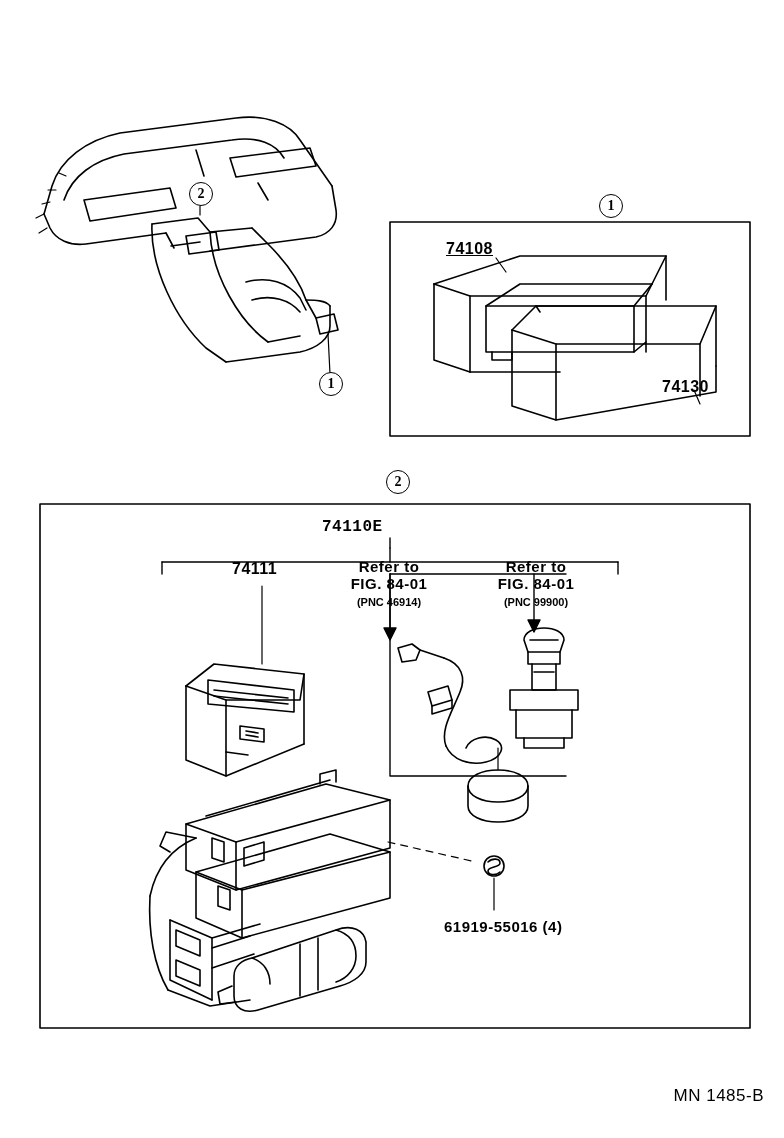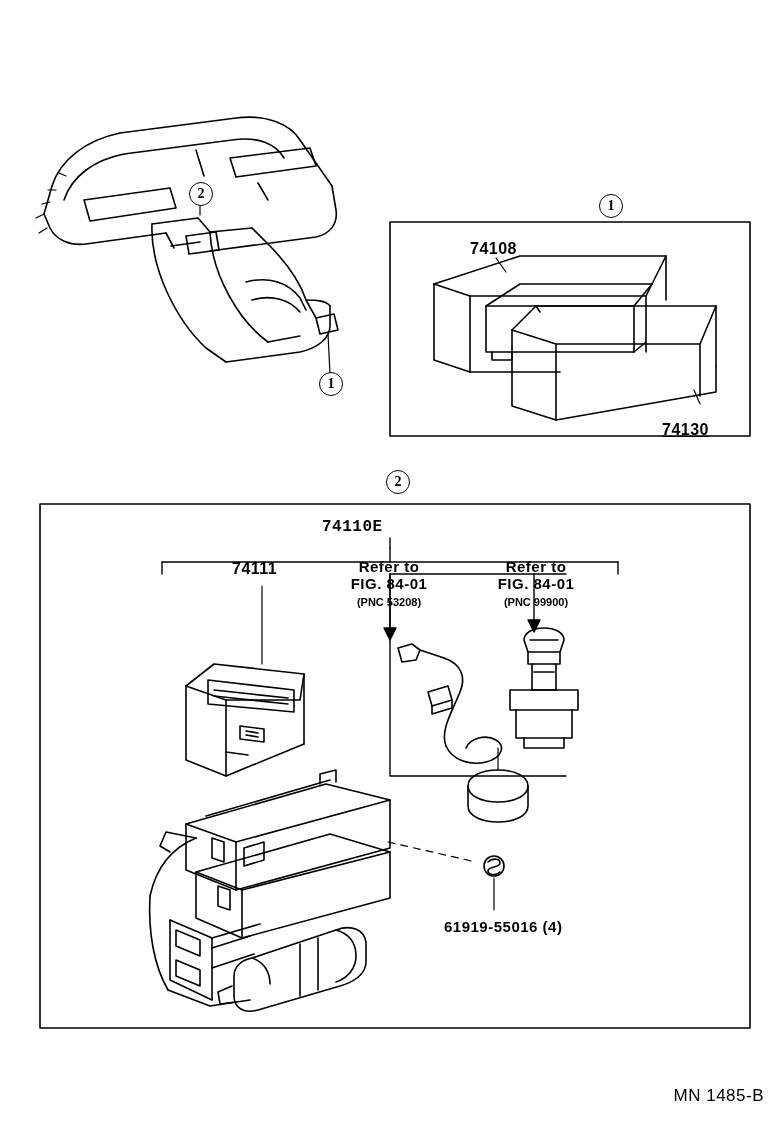--- a/index.html
+++ b/index.html
@@ -262,32 +262,32 @@
   </svg>
 
   <div class="circnum" style="left:189px; top:182px;">2</div>
 
   <div class="circnum" style="left:319px; top:372px;">1</div>
 
   <div class="circnum" style="left:599px; top:194px;">1</div>
 
   <div class="circnum" style="left:386px; top:470px;">2</div>
 
-  <div class="lbl part" style="left:470px; top:240px;">74108</div>
-
-  <div class="lbl part" style="left:662px; top:421px;text-decoration:underline;">74130</div>
+  <div class="lbl part" style="left:446px; top:240px;text-decoration:underline;">74108</div>
+
+  <div class="lbl part" style="left:662px; top:378px;">74130</div>
 
   <div class="lbl part" style="left:322px; top:518px;font-family:Liberation Mono, monospace;">74110E</div>
 
   <div class="lbl part" style="left:232px; top:560px;">74111</div>
 
   <div class="lbl refer" style="left:331px; top:558px; width:116px;">
     <span>Refer to</span><br>
     <span>FIG. 84-01</span><br>
-    <span class="lbl tiny" style="position:static;">(PNC 53208)</span>
+    <span class="lbl tiny" style="position:static;">(PNC 46914)</span>
   </div>
 
   <div class="lbl refer" style="left:478px; top:558px; width:116px;">
     <span>Refer to</span><br>
     <span>FIG. 84-01</span><br>
     <span class="lbl tiny" style="position:static;">(PNC 99900)</span>
   </div>
 
   <div class="lbl code" style="left:444px; top:918px;">61919-55016 (4)</div>
 

